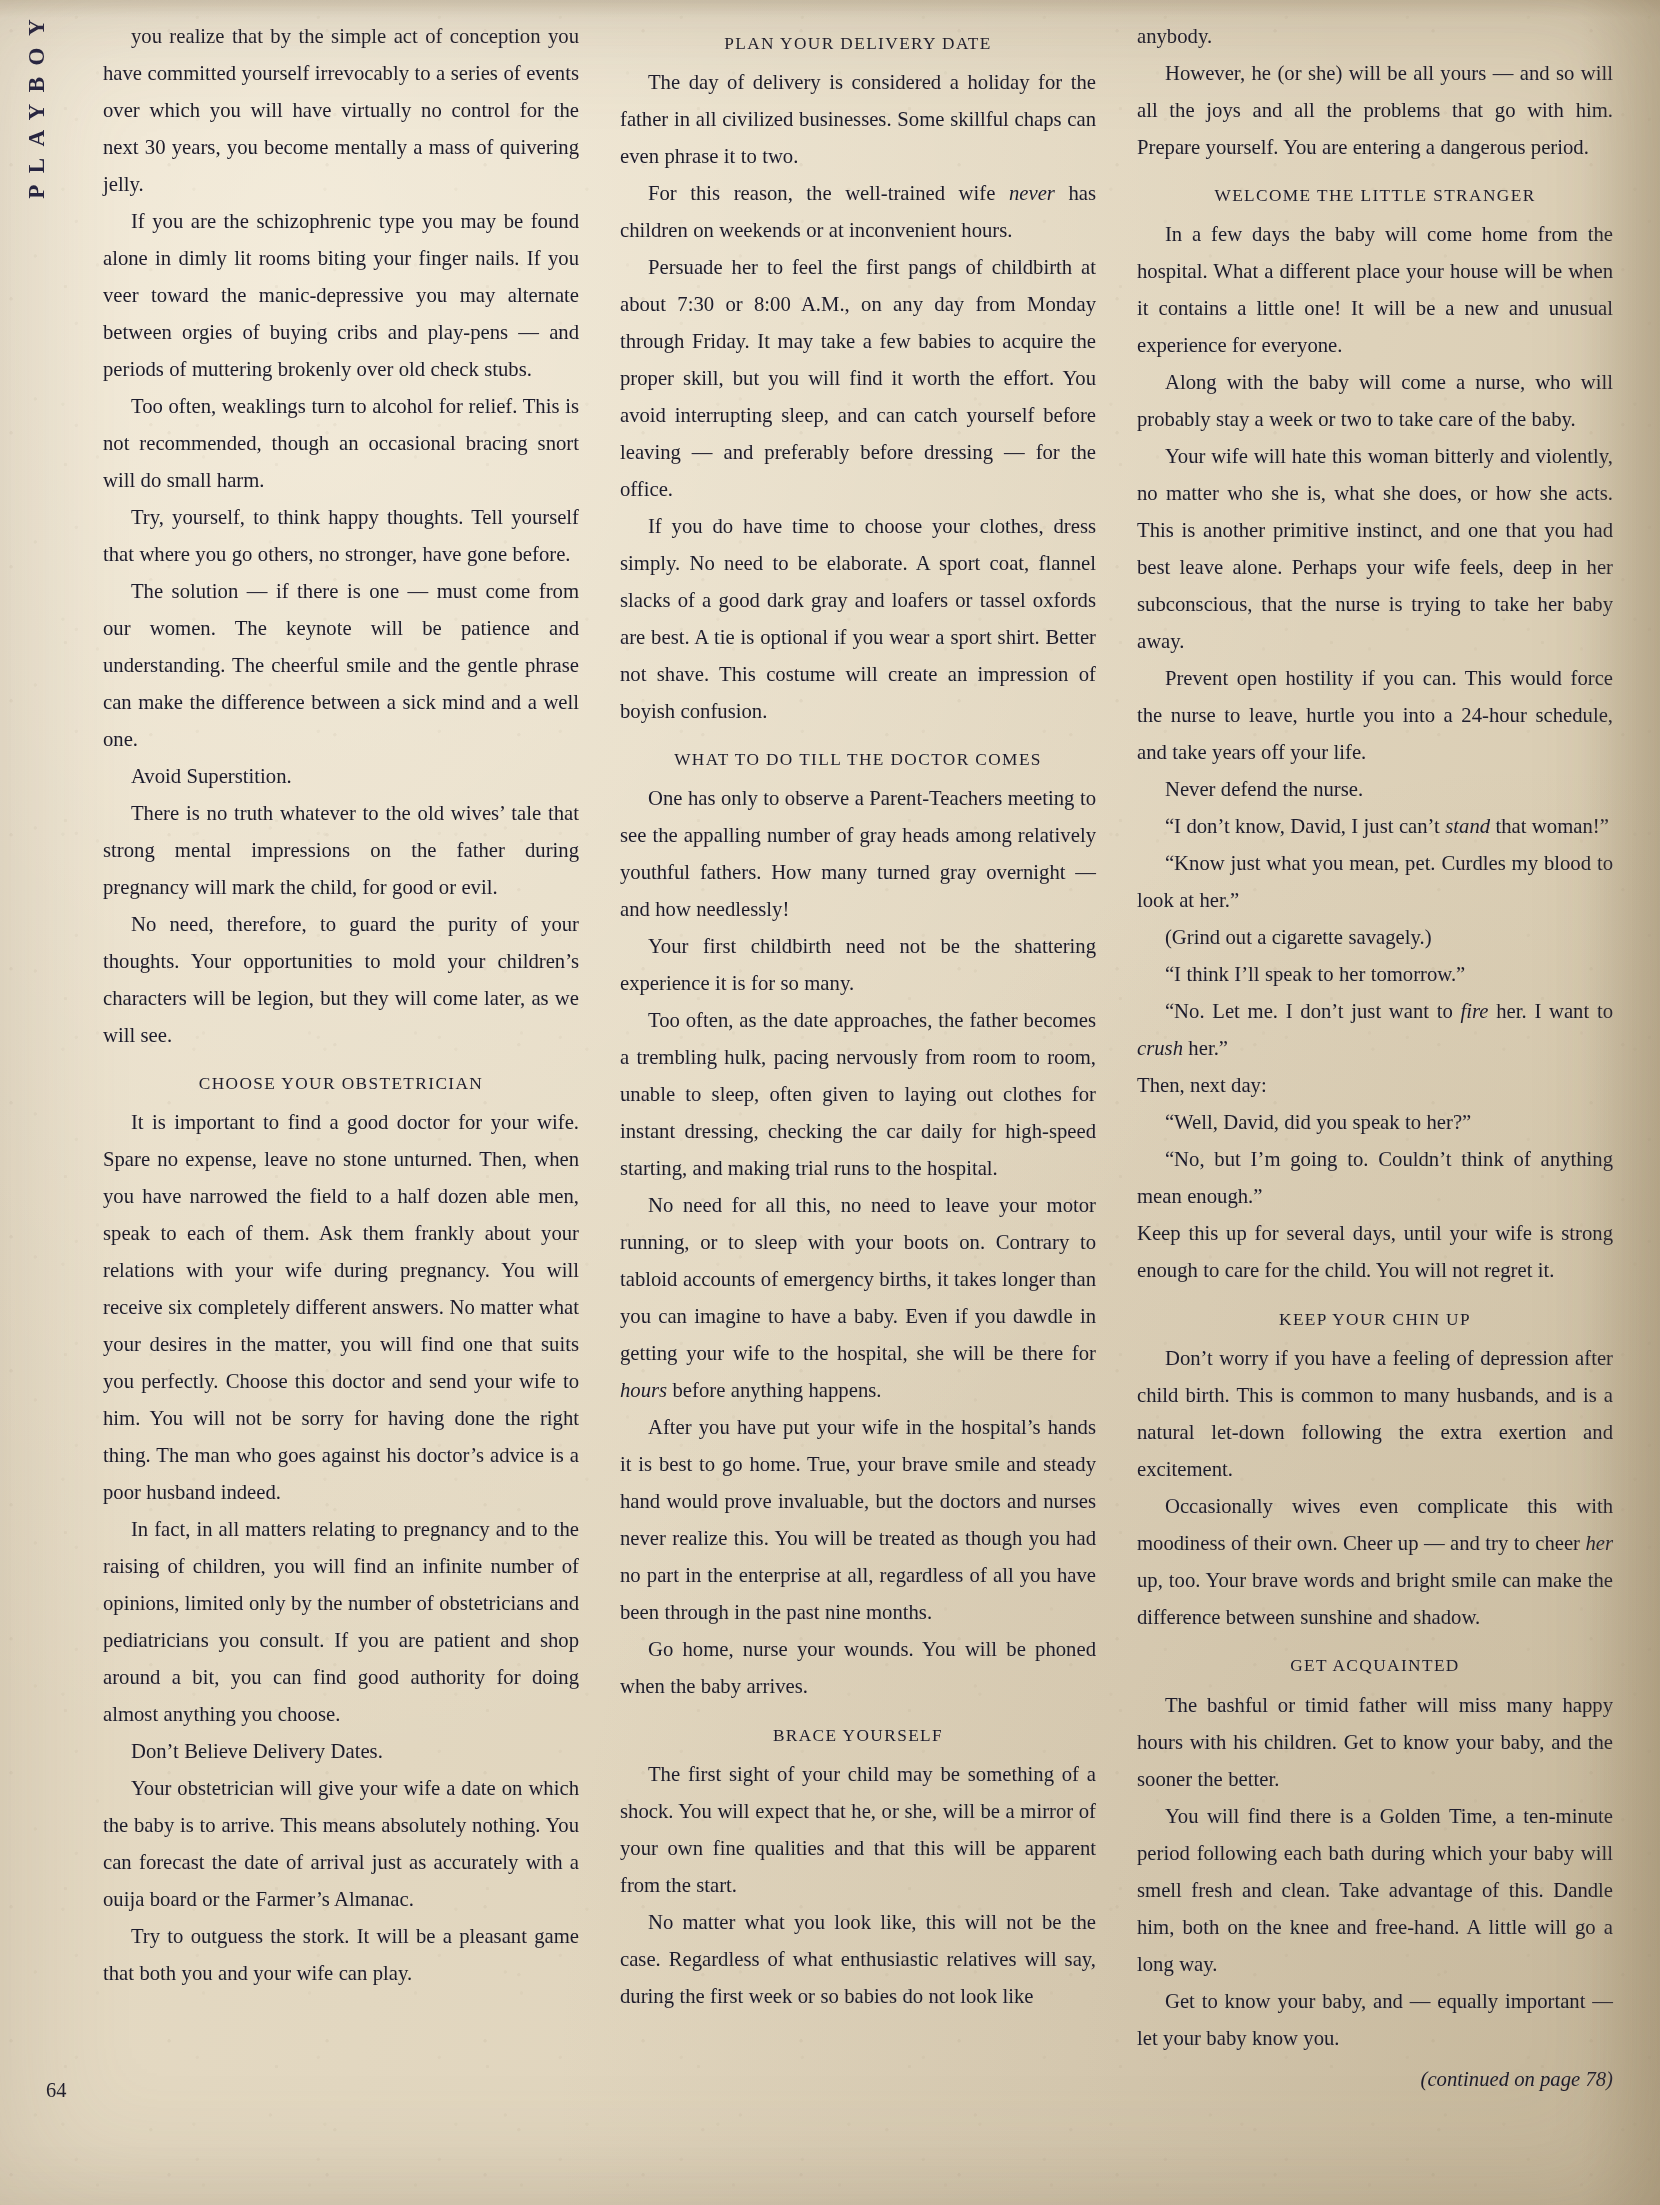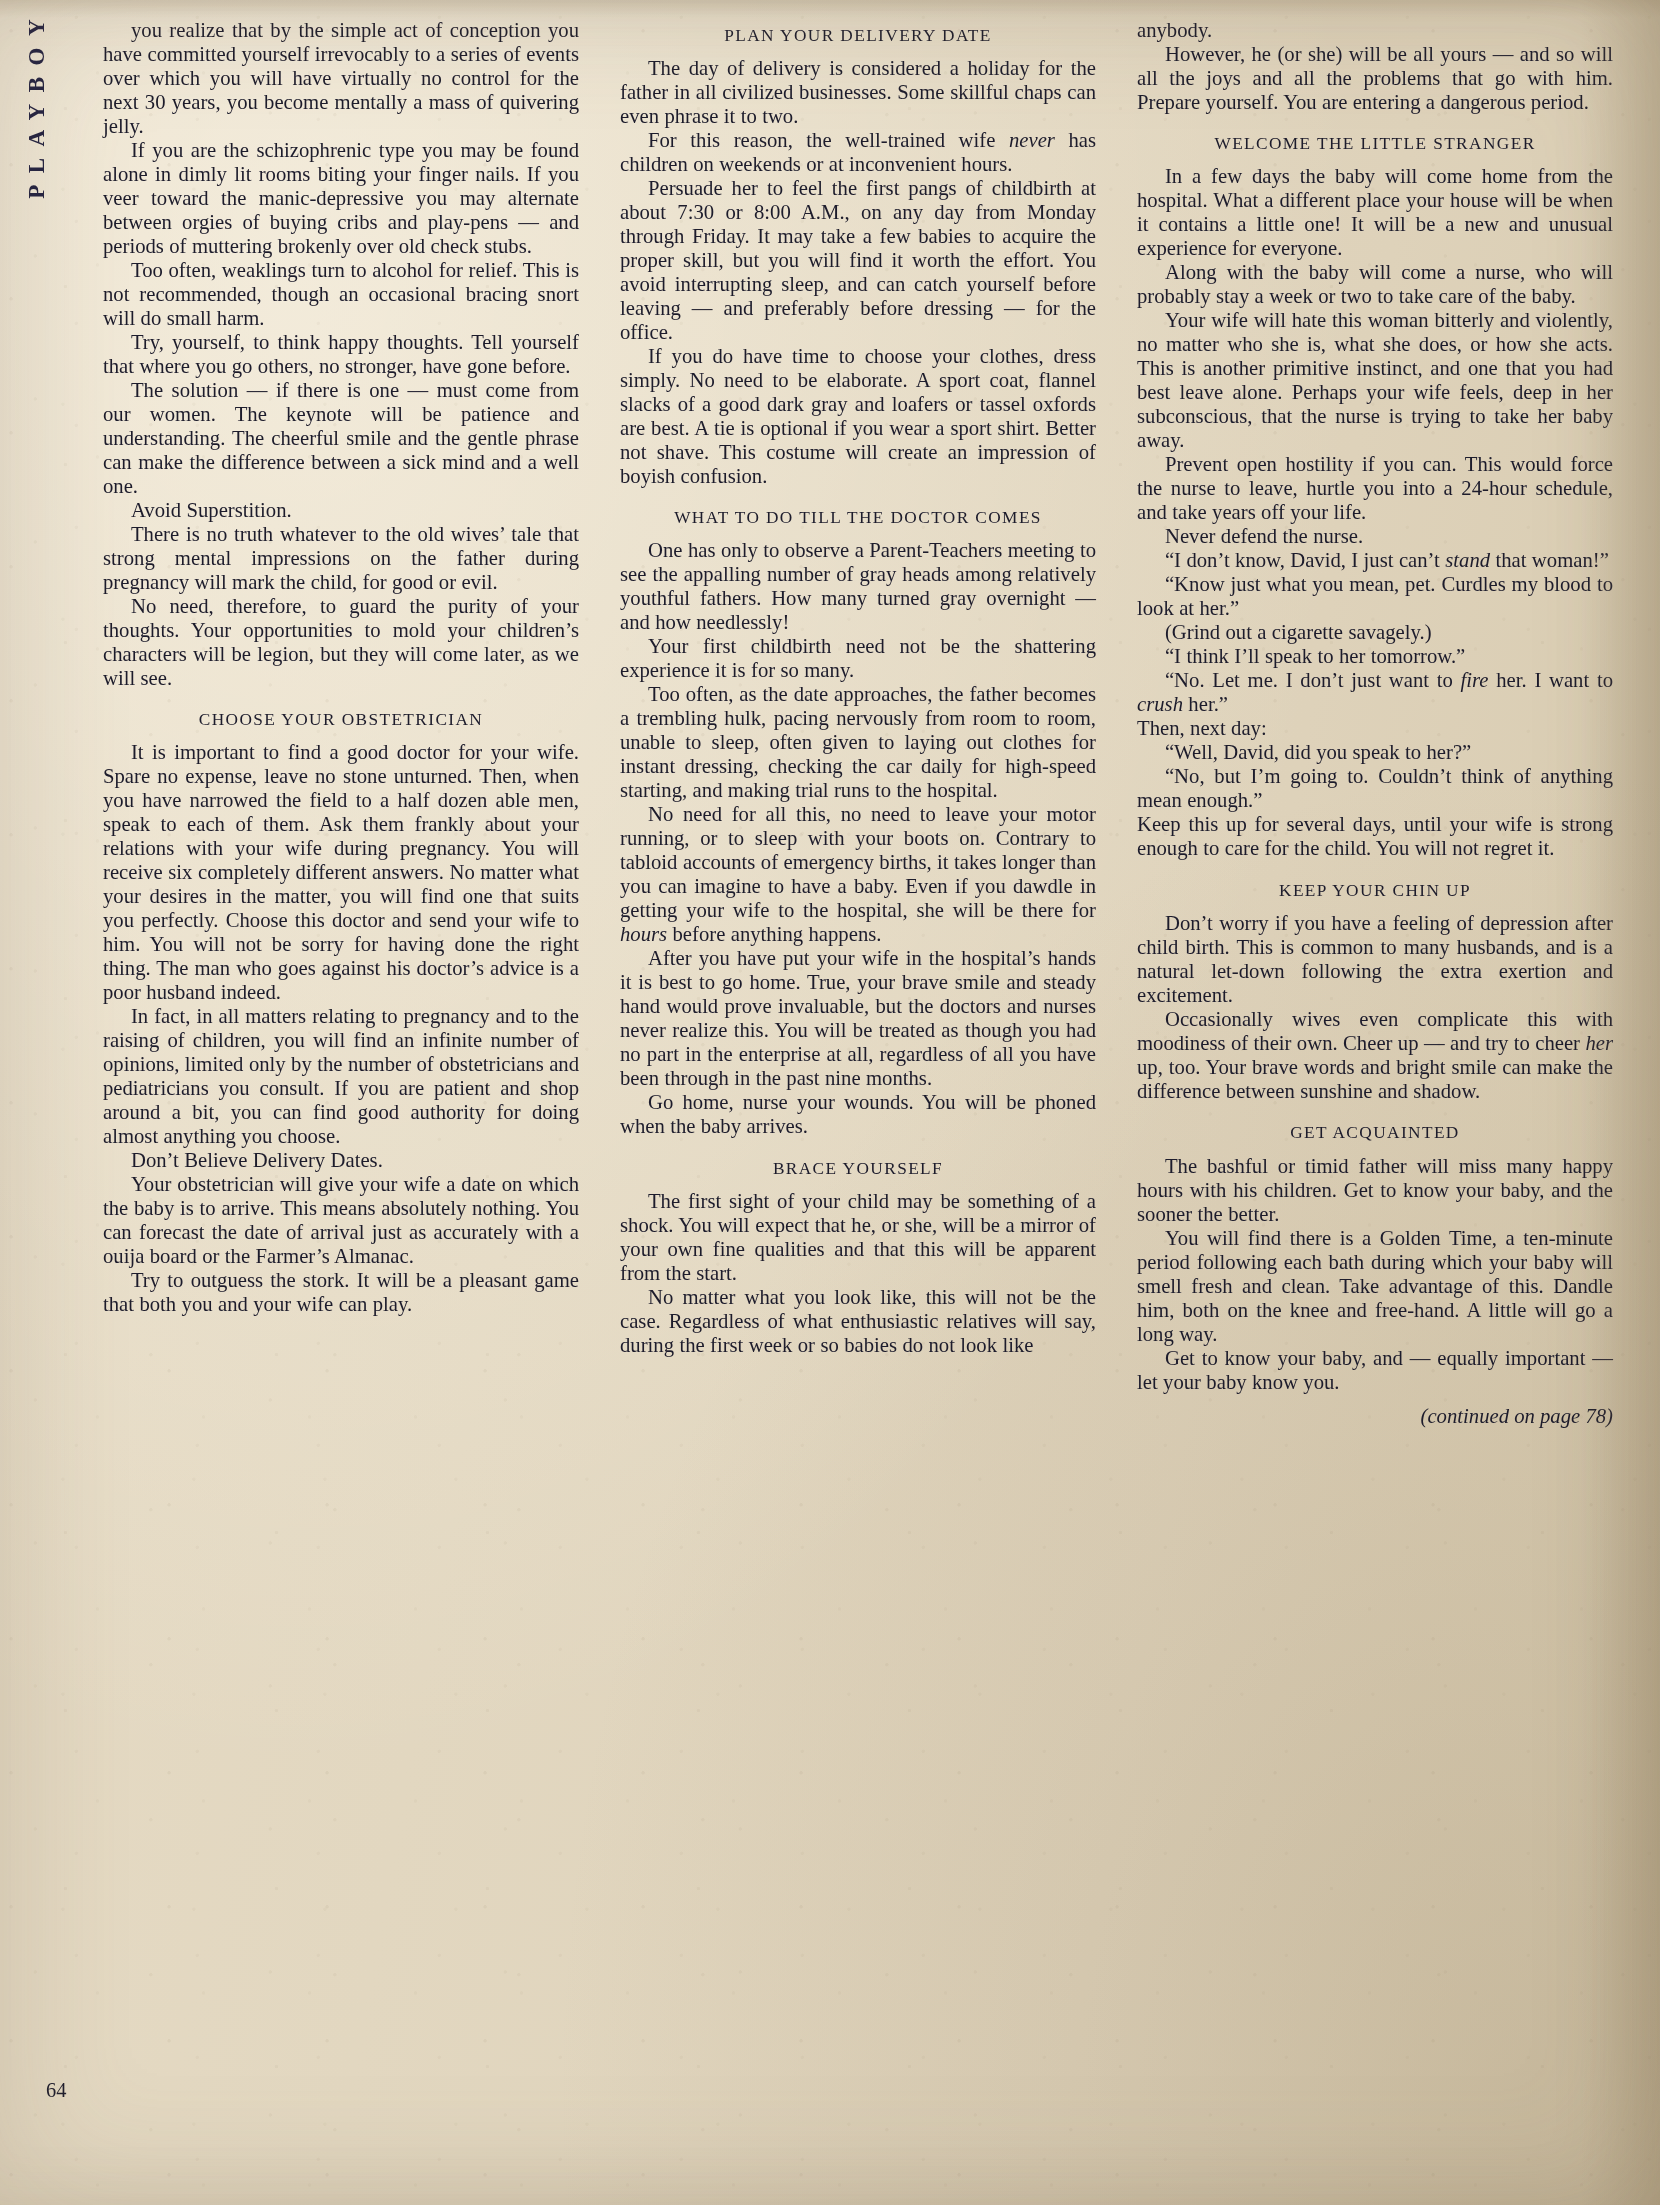--- a/index.html
+++ b/index.html
@@ -79,21 +79,21 @@
   }
   .col {
     width: 476px;
     flex: 0 0 476px;
     position: relative;
   }
 
   p.body {
     margin: 0;
     font-size: 20.7px;
-    line-height: 24px;
+    line-height: 37px;
     text-align: justify;
     text-indent: 1.35em;
     hyphens: none;
     -webkit-hyphens: none;
     word-spacing: .01em;
   }
   p.body.noindent { text-indent: 0; }
   p.body.lastline-left { text-align-last: left; }
 
   .runin {
@@ -169,21 +169,21 @@
         <p class="body lastline-left">There is no truth whatever to the old wives’ tale that strong mental impressions on the father during pregnancy will mark the child, for good or evil.</p>
         <p class="body lastline-left">No need, therefore, to guard the purity of your thoughts. Your opportunities to mold your children’s characters will be legion, but they will come later, as we will see.</p>
         <h3 class="subhead">CHOOSE YOUR OBSTETRICIAN</h3>
         <p class="body lastline-left">It is important to find a good doctor for your wife. Spare no expense, leave no stone unturned. Then, when you have narrowed the field to a half dozen able men, speak to each of them. Ask them frankly about your relations with your wife during pregnancy. You will receive six completely different answers. No matter what your desires in the matter, you will find one that suits you perfectly. Choose this doctor and send your wife to him. You will not be sorry for having done the right thing. The man who goes against his doctor’s advice is a poor husband indeed.</p>
         <p class="body lastline-left">In fact, in all matters relating to pregnancy and to the raising of children, you will find an infinite number of opinions, limited only by the number of obstetricians and pediatricians you consult. If you are patient and shop around a bit, you can find good authority for doing almost anything you choose.</p>
         <p class="body runin lastline-left">Don’t Believe Delivery Dates.</p>
         <p class="body lastline-left">Your obstetrician will give your wife a date on which the baby is to arrive. This means absolutely nothing. You can forecast the date of arrival just as accurately with a ouija board or the Farmer’s Almanac.</p>
         <p class="body lastline-left">Try to outguess the stork. It will be a pleasant game that both you and your wife can play.</p>
       </div>
     <div class="col" id="c1">
-        <h3 class="subhead tight-top" style="margin-top: 8px;">PLAN YOUR DELIVERY DATE</h3>
+        <h3 class="subhead tight-top" style="margin-top: 16px;">PLAN YOUR DELIVERY DATE</h3>
         <p class="body lastline-left">The day of delivery is considered a holiday for the father in all civilized businesses. Some skillful chaps can even phrase it to two.</p>
         <p class="body lastline-left">For this reason, the well-trained wife <em>never</em> has children on weekends or at inconvenient hours.</p>
         <p class="body lastline-left">Persuade her to feel the first pangs of childbirth at about 7:30 or 8:00 A.M., on any day from Monday through Friday. It may take a few babies to acquire the proper skill, but you will find it worth the effort. You avoid interrupting sleep, and can catch yourself before leaving — and preferably before dressing — for the office.</p>
         <p class="body lastline-left">If you do have time to choose your clothes, dress simply. No need to be elaborate. A sport coat, flannel slacks of a good dark gray and loafers or tassel oxfords are best. A tie is optional if you wear a sport shirt. Better not shave. This costume will create an impression of boyish confusion.</p>
         <h3 class="subhead">WHAT TO DO TILL THE DOCTOR COMES</h3>
         <p class="body lastline-left">One has only to observe a Parent-Teachers meeting to see the appalling number of gray heads among relatively youthful fathers. How many turned gray overnight — and how needlessly!</p>
         <p class="body lastline-left">Your first childbirth need not be the shattering experience it is for so many.</p>
         <p class="body lastline-left">Too often, as the date approaches, the father becomes a trembling hulk, pacing nervously from room to room, unable to sleep, often given to laying out clothes for instant dressing, checking the car daily for high-speed starting, and making trial runs to the hospital.</p>
         <p class="body lastline-left">No need for all this, no need to leave your motor running, or to sleep with your boots on. Contrary to tabloid accounts of emergency births, it takes longer than you can imagine to have a baby. Even if you dawdle in getting your wife to the hospital, she will be there for <em>hours</em> before anything happens.</p>
         <p class="body lastline-left">After you have put your wife in the hospital’s hands it is best to go home. True, your brave smile and steady hand would prove invaluable, but the doctors and nurses never realize this. You will be treated as though you had no part in the enterprise at all, regardless of all you have been through in the past nine months.</p>

